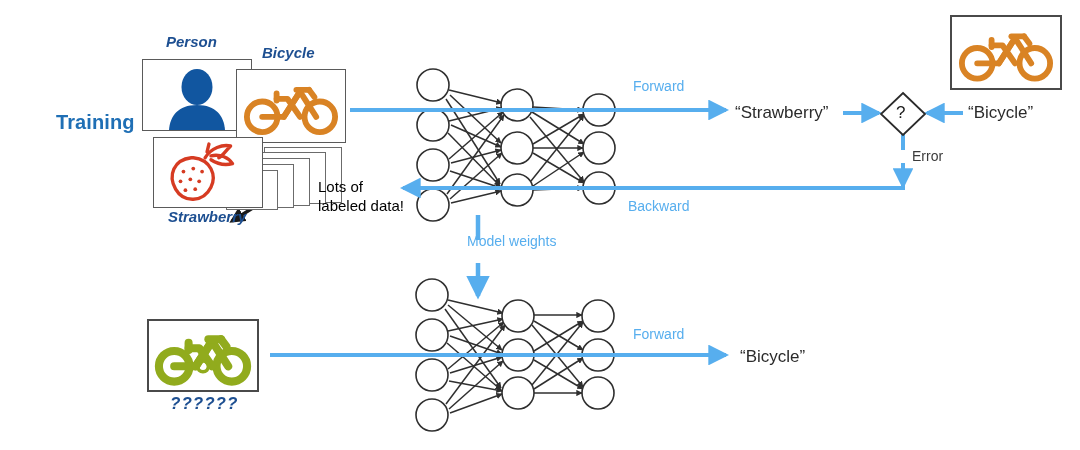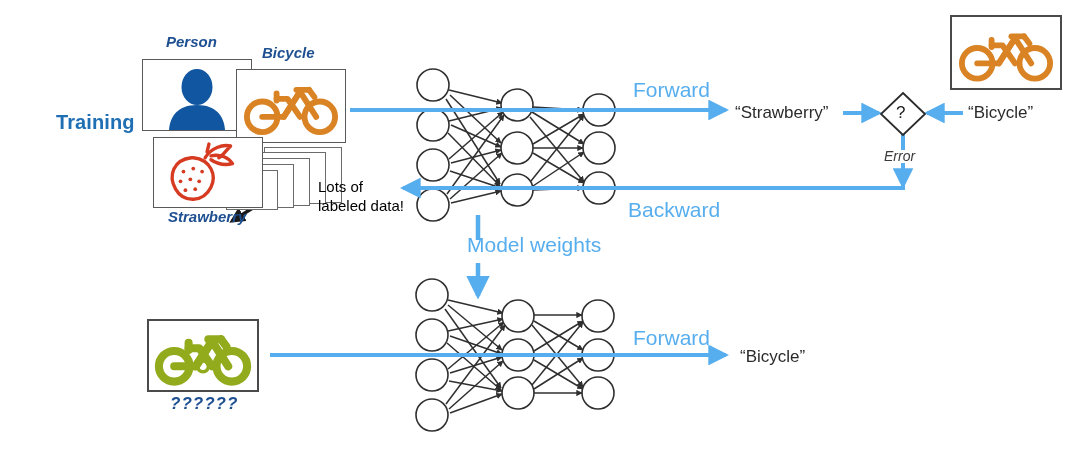--- a/index.html
+++ b/index.html
@@ -52,21 +52,21 @@
     box-sizing:border-box;
   }
   .photo-box{
     background:#ffffff;
     border:2px solid #4a4a4a;
     box-sizing:border-box;
   }
 
   
   .flow-label{
-    font-size:21px;
+    font-size:14px;
     color:#57aeee;
     white-space:nowrap;
   }
   
   .note{
     font-size:15px;
     color:#000000;
     white-space:nowrap;
     line-height:18px;
   }
@@ -286,21 +286,21 @@
   <div class="abs note" style="left:318px;top:197px;">labeled data!</div>
 
   <div class="abs flow-label" style="left:633px;top:78px;">Forward</div>
   <div class="abs flow-label" style="left:628px;top:198px;">Backward</div>
 
   <div class="abs quote-text" style="left:735px;top:103px;">“Strawberry”</div>
   <div class="abs quote-text" style="left:968px;top:103px;">“Bicycle”</div>
 
   <div class="abs" style="left:896px;top:103px;font-size:17px;color:#1a1a1a;">?</div>
 
-  <div class="abs error-text" style="left:884px;top:148px;font-style:italic;">Error</div>
+  <div class="abs error-text" style="left:912px;top:148px;">Error</div>
 
   <div class="abs photo-box" style="left:950px;top:15px;width:112px;height:75px;">
     <svg width="108" height="71" viewBox="0 0 120 76">
       <g fill="none" stroke="#d98324" stroke-width="6.5" stroke-linecap="round" stroke-linejoin="round">
         <circle cx="28" cy="50" r="17"></circle>
         <circle cx="92" cy="50" r="17"></circle>
         <path d="M28 50 L52 50 L70 22 L88 50"></path>
         <path d="M52 50 L70 22"></path>
         <path d="M44 30 L56 30 L70 50"></path>
         <path d="M66 20 L80 20"></path>

